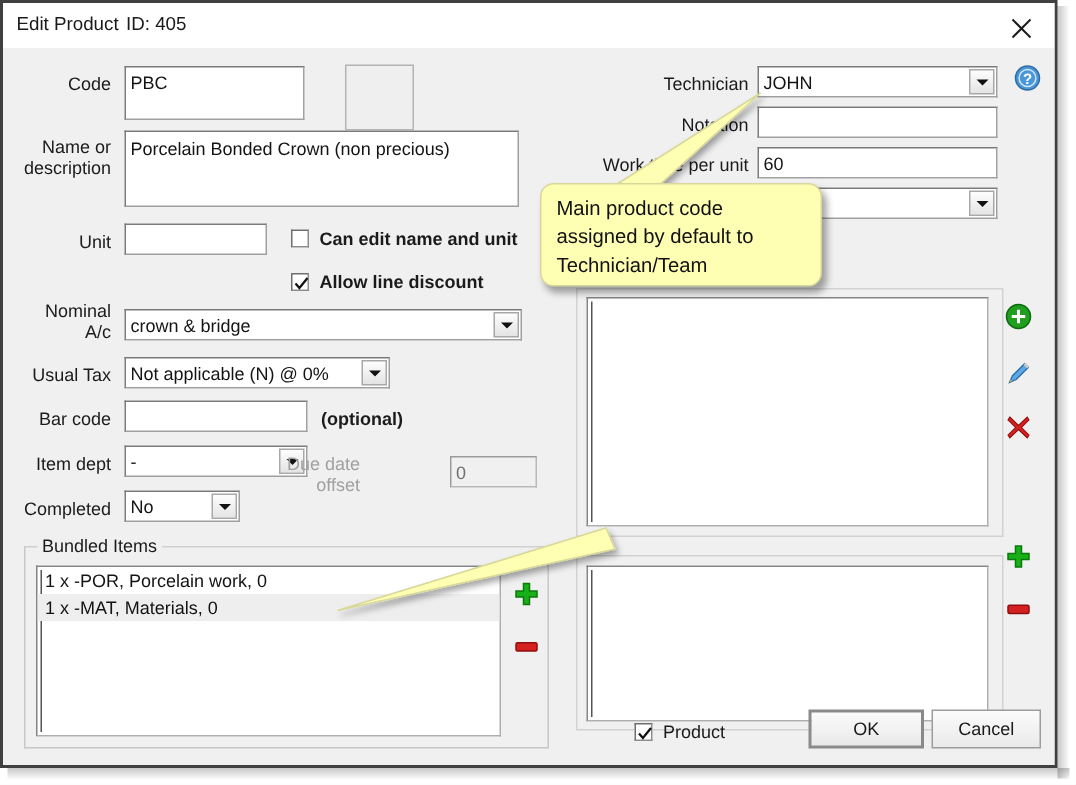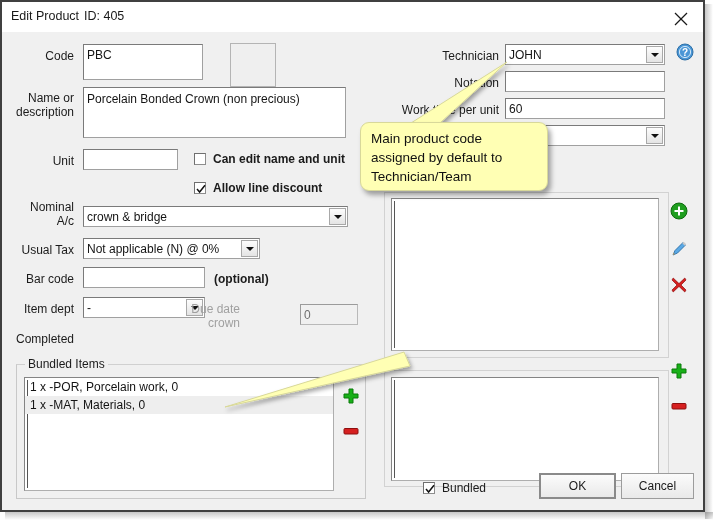--- a/index.html
+++ b/index.html
@@ -344,24 +344,28 @@
       <div class="tbox" style="left:81px; top:235px; width:122px; height:21px;"></div>
       <div class="lbl" style="left:212px; top:240px; font-weight:bold;">(optional)</div>
 
       <div class="lbl r" style="left:0px; top:270px; width:72px;">Item dept</div>
       <div class="combo" style="left:81px; top:265px; width:122px; height:21px;">
         <span class="ctext">-</span>
         <span class="cbtn"></span>
       </div>
 
       <div class="lbl r dim" style="left:168px; top:270px; width:70px;">Due date</div>
-      <div class="lbl r dim" style="left:168px; top:284px; width:70px;">crown</div>
+      <div class="lbl r dim" style="left:168px; top:284px; width:70px;">offset</div>
       <div class="tbox disabled" style="left:298px; top:272px; width:58px; height:21px;">0</div>
 
       <div class="lbl r" style="left:0px; top:300px; width:72px;">Completed</div>
+      <div class="combo" style="left:81px; top:295px; width:77px; height:21px;">
+        <span class="ctext">No</span>
+        <span class="cbtn"></span>
+      </div>
 
       <div class="group" style="left:14px; top:332px; width:350px; height:135px;">
         <span class="gtitle">Bundled Items</span>
       </div>
       <div class="listbox" style="left:22px; top:345px; width:310px; height:114px;">
         <div class="caret"></div>
         <div class="row">1 x -POR, Porcelain work, 0</div>
         <div class="row sel">1 x -MAT, Materials, 0</div>
       </div>
 
@@ -422,21 +426,21 @@
       <svg class="act-icon" style="left:668px; top:365px;" viewBox="0 0 18 18">
         <rect x="2" y="6.5" width="14" height="5.5" rx="1" fill="#d62020" stroke="#8e0f0f" stroke-width="1"></rect>
       </svg>
 
       <div class="cbx" style="left:421px; top:449px;">
         <span class="bx">
           <svg class="tick" viewBox="0 0 10 10">
             <path d="M1 5 L3.6 8 L9 1.3" stroke="#111" stroke-width="1.5" fill="none"></path>
           </svg>
         </span>
-        <span class="ctxt" style="font-weight:normal;">Bundled</span>
+        <span class="ctxt" style="font-weight:normal;">Product</span>
       </div>
       <div class="btn default" style="left:537px; top:441px; width:77px; height:26px;">OK</div>
       <div class="btn" style="left:619px; top:441px; width:73px; height:26px;">Cancel</div>
 
     </div>
   </div>
 
   <svg class="tail" style="left:0; top:0; width:717px; height:523px;">
     <defs>
       <filter id="tailshadow" x="-20%" y="-20%" width="160%" height="160%">

